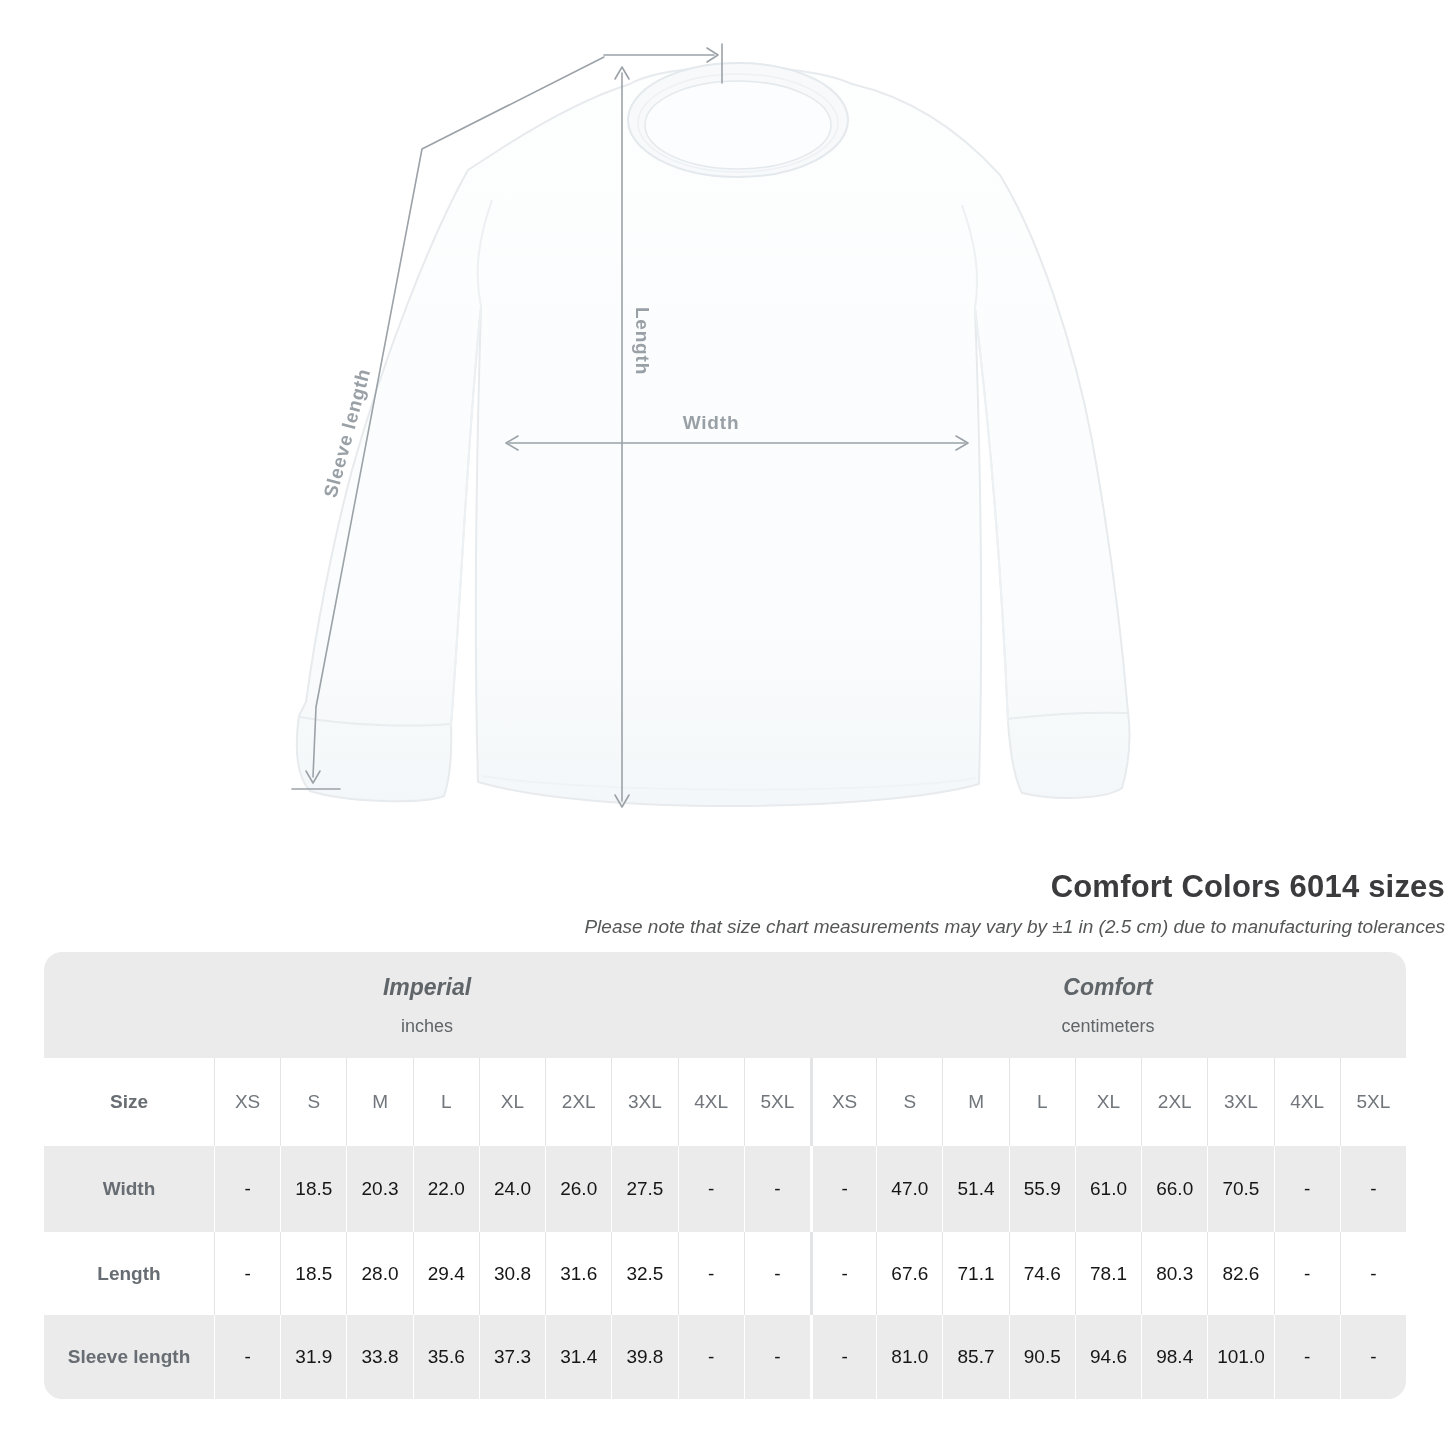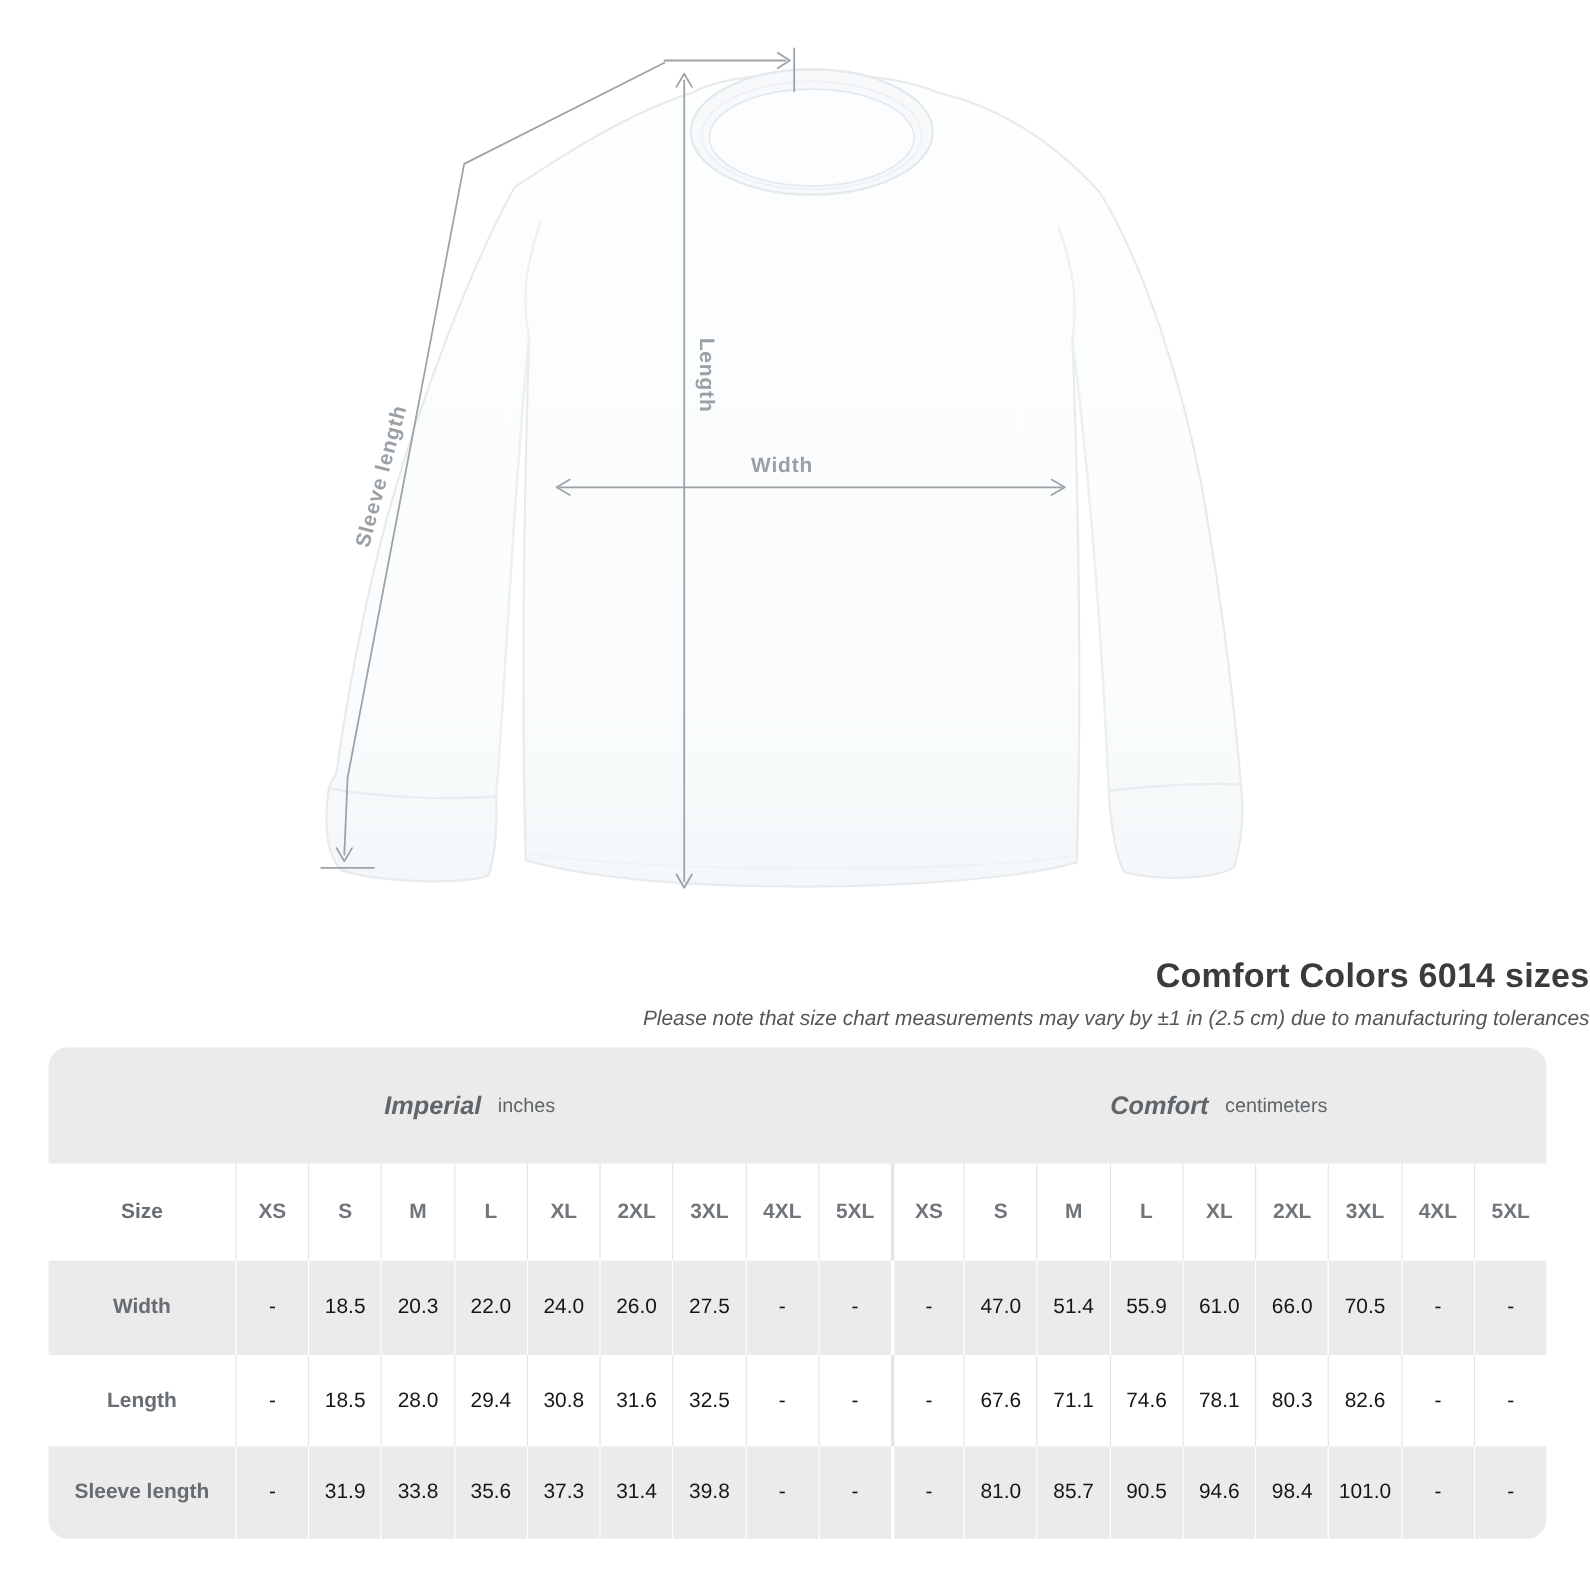--- a/index.html
+++ b/index.html
@@ -14,35 +14,35 @@
   .sub-title{margin-top:11px;font-size:19px;font-style:italic;color:#555657;padding-left:47px;}
 
   
   .tbl{
     position:absolute;left:44px;top:952px;width:1362px;height:447px;
     border-radius:18px;overflow:hidden;
     display:grid;
     grid-template-columns:170px repeat(18,1fr);
     grid-template-rows:106px 88px 86px 83px 84px;
   }
-  .band{background:#ebebeb;display:flex;flex-direction:row;align-items:center;justify-content:center;gap:15px;}
+  .band{background:#ebebeb;display:flex;flex-direction:column;align-items:center;justify-content:center;gap:15px;}
   .band-left{grid-column:1/11;}
   .band-right{grid-column:11/20;}
   .g-name{font-style:italic;font-weight:bold;font-size:23px;color:#5f6569;}
   .g-unit{font-size:18px;color:#5f6569;}
 
   .cell{display:flex;align-items:center;justify-content:center;font-size:19px;}
   .r-white{background:#ffffff;}
   .r-gray{background:#ebebeb;}
   .bL{border-left:1px solid transparent;}
   .r-white.bL{border-left-color:#e2e4e5;}
   .r-gray.bL{border-left-color:#ffffff;}
   .ms{border-left-width:3px;}
   .lbl{font-weight:bold;color:#676d72;}
-  .szh{font-weight:bold;color:#70767b;}
+  .szh{font-weight:normal;color:#70767b;}
   .val{color:#161616;}
 
   
   .meas-label{font-family:"Liberation Sans",sans-serif;font-weight:bold;font-size:19px;fill:#99a0a6;letter-spacing:.8px;}
 </style>
 </head>
 <body>
 
 <svg class="diagram" viewBox="0 0 1445 845" xmlns="http://www.w3.org/2000/svg">
   <defs>

